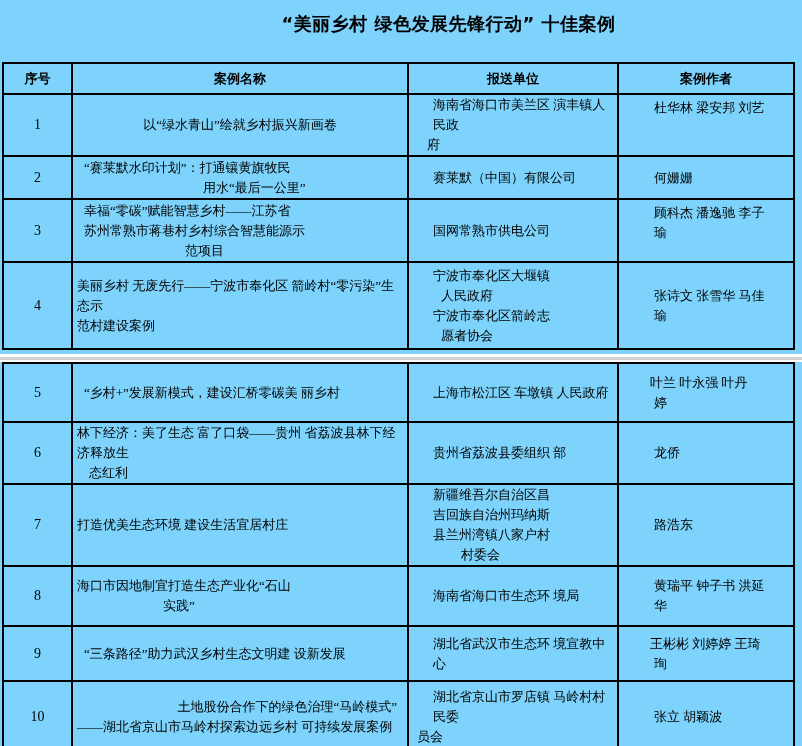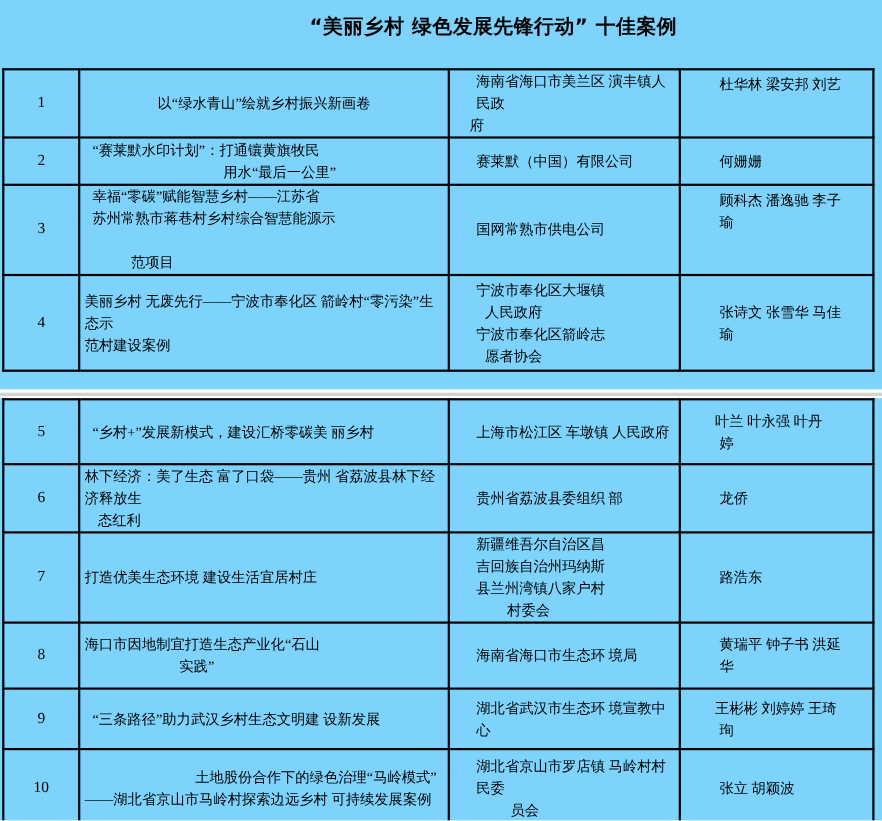--- a/index.html
+++ b/index.html
@@ -44,25 +44,25 @@
   td.vt{vertical-align:top;padding-top:3px;}
   .ln{padding-left:11px;}
   .ln.c{text-align:center;padding-left:0;}
   .ln.r{text-align:right;padding-right:10px;padding-left:0;}
   .ln.p0{padding-left:0;margin-left:19px;}
   .ln.p4{padding-left:4px;}
   .ln.p8{padding-left:24px;}
   .ln.p15{padding-left:15px;}
   .ln.p16{padding-left:16px;}
   .ln.p18{padding-left:18px;}
-  .ln.p20{padding-left:8px;margin-left:47px;}
+  .ln.p20{padding-left:8px;}
   .ln.p32{padding-left:32px;}
   .ln.p52{padding-left:52px;}
   .ln.p90{padding-left:90px;}
-  .ln.p114{padding-left:46px;margin-top:20px;}
+  .ln.p114{padding-left:112px;}
   .ln.p130{padding-left:130px;}
   .pagebreak{
     position:absolute;top:354px;left:0;width:802px;height:8px;
     display:flex;align-items:center;background:#fff;
   }
   .pagebreak .band{width:802px;height:3px;background:#d2d2d2;}
 </style>
 </head>
 <body>
 
@@ -71,20 +71,26 @@
   <div class="title">“美丽乡村 绿色发展先锋行动” 十佳案例</div>
 
   <table class="cases part1">
     <colgroup>
         <col style="width:69px">
         <col style="width:336px">
         <col style="width:210px">
         <col style="width:176px">
       </colgroup>
     <tbody>
+        <tr>
+      <th>序号</th>
+      <th>案例名称</th>
+      <th>报送单位</th>
+      <th>案例作者</th>
+    </tr>
 
     <tr style="height:56px">
       <td class="num">1</td>
       <td>
         <div class="ln c">以“绿水青山”绘就乡村振兴新画卷</div>
       </td>
       <td>
         <div class="ln p8">海南省海口市美兰区 演丰镇人民政</div>
         <div class="ln p18">府</div>
       </td>

